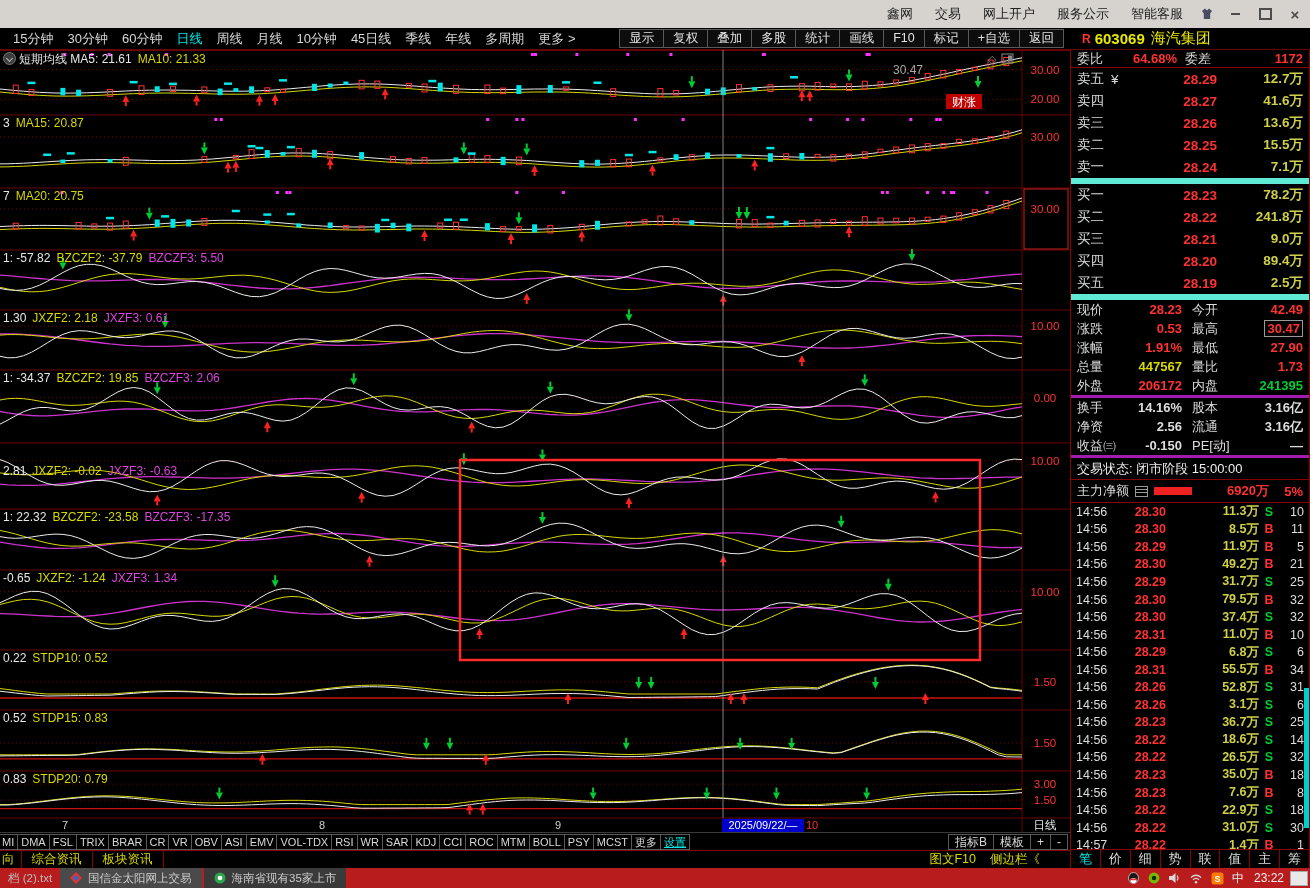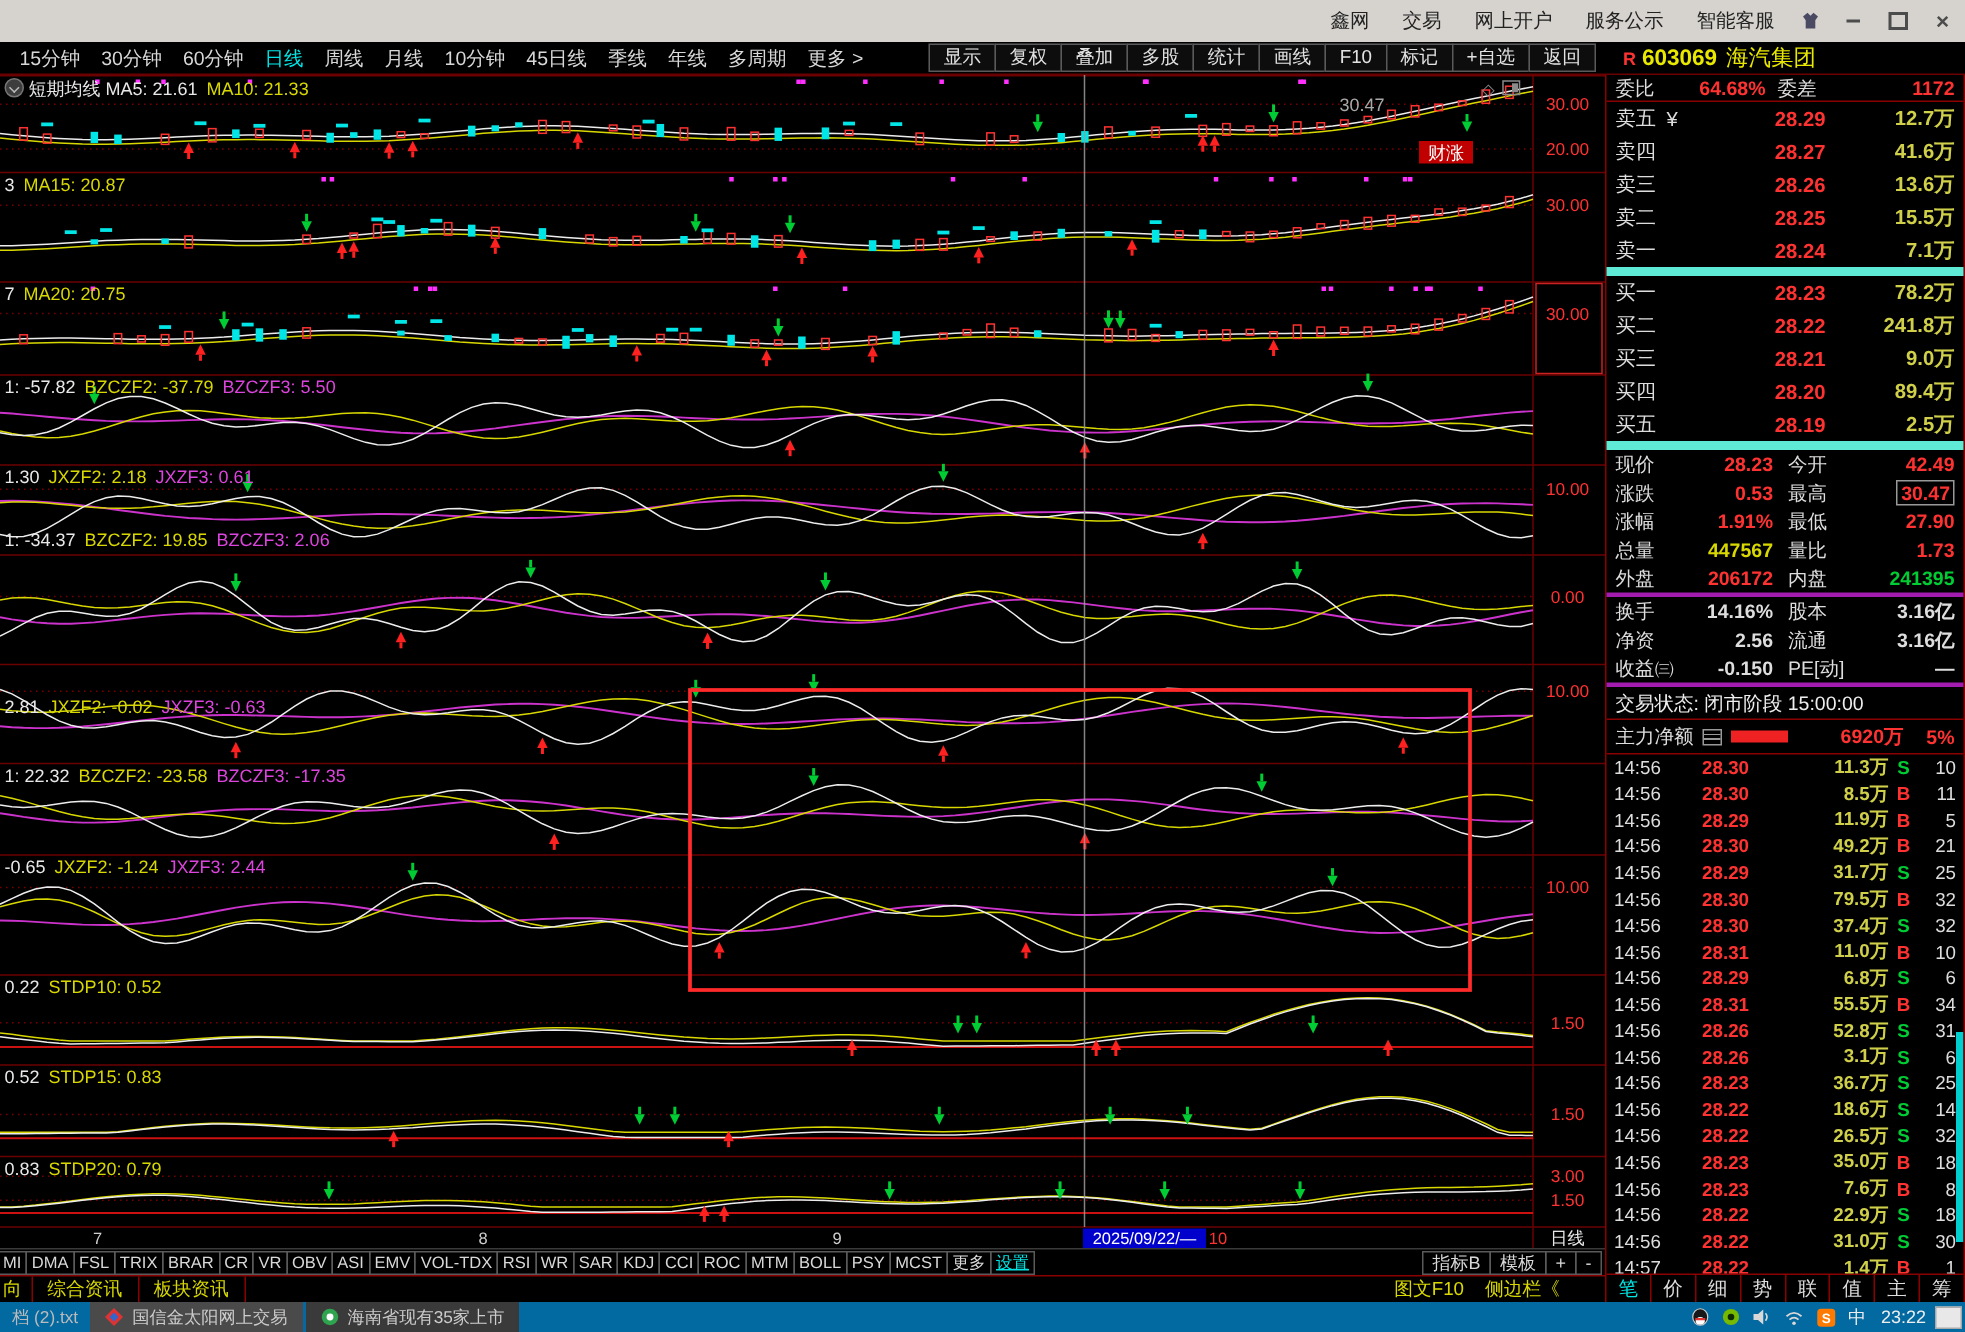--- a/index.html
+++ b/index.html
@@ -86,21 +86,21 @@
   .tr .v.special{color:#cc44ee;}
   .tr .s{width:20px;text-align:center;font-weight:700;}
   .tr .s.S{color:#00cc33;} .tr .s.B{color:#ff3232;}
   .tr .n{width:25px;text-align:right;color:#ddd;}
   .scrollthumb{position:absolute;right:0;top:185px;width:5px;height:140px;background:#00cfcf;z-index:5;}
   .qp-minitabs{height:18px;display:flex;border-top:1px solid #8b0000;}
   .mt{flex:1;border-right:1px solid #8b0000;display:flex;align-items:center;justify-content:center;font-size:13px;color:#ddd;}
   .mt:last-child{border-right:none;}
   .mt.active{color:#00e5e5;}
   
-  .taskbar{height:20px;background:#0369a1;display:flex;align-items:center;flex:0 0 20px;font-size:11.5px;color:#ccc;}
+  .taskbar{height:20px;background:#b91c1c;display:flex;align-items:center;flex:0 0 20px;font-size:11.5px;color:#ccc;}
   .tk-file{padding:0 8px;color:#bbb;white-space:nowrap;}
   .task{display:flex;align-items:center;background:#3a3a3a;height:20px;padding:0 10px;margin-right:2px;max-width:210px;white-space:nowrap;overflow:hidden;}
   .task.active{background:#4a4a4a;}
   .task .ti{margin-right:6px;display:flex;}
   .tray{margin-left:auto;display:flex;align-items:center;}
   .tray .ti{margin:0 4px;display:flex;align-items:center;}
   .tray .lang{color:#eee;font-size:12px;margin:0 4px;}
   .tray .clock{color:#eee;font-size:12px;margin:0 6px;}
   .peek{width:16px;height:13px;background:#e8e8e8;border:1px solid #aaa;margin-right:2px;}
 </style>
@@ -622,24 +622,24 @@
             <rect x="722" y="769" width="82" height="13" fill="#0000cc"></rect>
             <text x="763" y="779" text-anchor="middle" font-size="11" fill="#fff">2025/09/22/—</text>
             <text x="812" y="779" text-anchor="middle" font-size="11" fill="#ff3232">10</text>
             <text x="1045" y="779" text-anchor="middle" font-size="11.5" fill="#e8e8e8">日线</text>
           </svg>
       <div class="panel-label" style="top: 1px;"><span class="chev-circle"></span><span class="seg w">短期均线 MA5: 21.61</span><span class="seg y">MA10: 21.33</span></div>
           <div class="panel-label" style="top: 66px;"><span class="seg w">3</span><span class="seg y">MA15: 20.87</span></div>
           <div class="panel-label" style="top: 139px;"><span class="seg w">7</span><span class="seg y">MA20: 20.75</span></div>
           <div class="panel-label" style="top: 201px;"><span class="seg w">1: -57.82</span><span class="seg y">BZCZF2: -37.79</span><span class="seg m">BZCZF3: 5.50</span></div>
           <div class="panel-label" style="top: 261px;"><span class="seg w">1.30</span><span class="seg y">JXZF2: 2.18</span><span class="seg m">JXZF3: 0.61</span></div>
-          <div class="panel-label" style="top: 303px;"><span class="seg w">1: -34.37</span><span class="seg y">BZCZF2: 19.85</span><span class="seg m">BZCZF3: 2.06</span></div>
+          <div class="panel-label" style="top: 321px;"><span class="seg w">1: -34.37</span><span class="seg y">BZCZF2: 19.85</span><span class="seg m">BZCZF3: 2.06</span></div>
           <div class="panel-label" style="top: 414px;"><span class="seg w">2.81</span><span class="seg y">JXZF2: -0.02</span><span class="seg m">JXZF3: -0.63</span></div>
           <div class="panel-label" style="top: 460px;"><span class="seg w">1: 22.32</span><span class="seg y">BZCZF2: -23.58</span><span class="seg m">BZCZF3: -17.35</span></div>
-          <div class="panel-label" style="top: 521px;"><span class="seg w">-0.65</span><span class="seg y">JXZF2: -1.24</span><span class="seg m">JXZF3: 2.44</span></div>
+          <div class="panel-label" style="top: 521px;"><span class="seg w">-0.65</span><span class="seg y">JXZF2: -1.24</span><span class="seg m">JXZF3: 1.34</span></div>
           <div class="panel-label" style="top: 601px;"><span class="seg w">0.22</span><span class="seg y">STDP10: 0.52</span></div>
           <div class="panel-label" style="top: 661px;"><span class="seg w">0.52</span><span class="seg y">STDP15: 0.83</span></div>
           <div class="panel-label" style="top: 722px;"><span class="seg w">0.83</span><span class="seg y">STDP20: 0.79</span></div>
         </div>
       <div class="ind-row">
         <div id="ind-tabs" style="display:flex">
             <span class="it cut">MI</span>
             <span class="it">DMA</span>
             <span class="it">FSL</span>
             <span class="it">TRIX</span>

